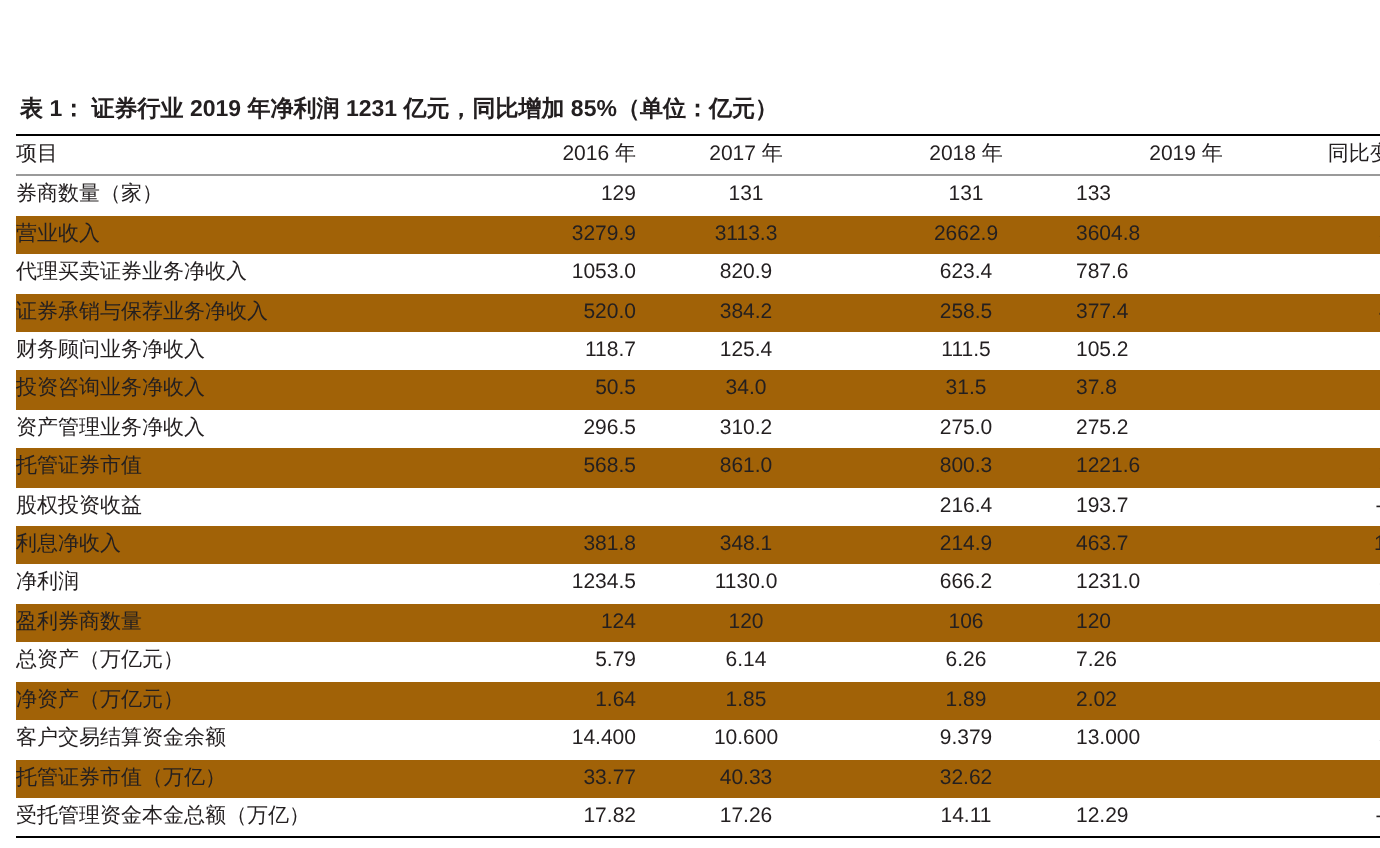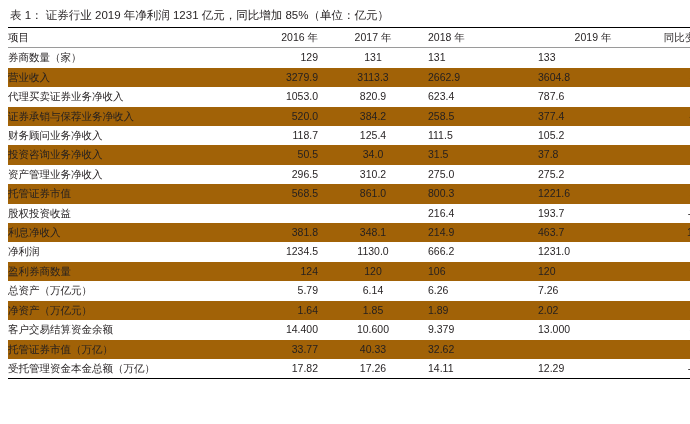--- a/index.html
+++ b/index.html
@@ -17,46 +17,47 @@
   }
   .wrap {
     width: 690px;
     height: 424px;
     box-sizing: border-box;
     padding: 6px 8px 0 8px;
     position: relative;
   }
   .caption {
     font-size: 11.5px;
-    font-weight: normal;
+    font-weight: bold;
     color: #231f20;
     letter-spacing: 0px;
     padding: 2px 0 5px 2px;
     line-height: 14px;
+    margin-top: 40px;
   }
   table.main {
     width: 674px;
     border-collapse: collapse;
     table-layout: fixed;
   }
   table.main th, table.main td {
     padding: 0;
     margin: 0;
     height: 19.4px;
     line-height: 19.4px;
     font-size: 10.5px;
     font-weight: normal;
     color: #231f20;
     overflow: hidden;
     white-space: nowrap;
   }
   .c0 { width: 200px; text-align: left; padding-left: 6px; }
   .c1 { width: 110px; text-align: right; }
   .c2 { width: 110px; text-align: center; }
-  .c3 { width: 110px; text-align: left; }
+  .c3 { width: 110px; text-align: center; }
   .c4 { width: 110px; }
   .c5 { width: 104px; text-align: center; }
 
   thead th {
     font-weight: bold;
     font-size: 10.5px;
     border-top: 1.2px solid #000000;
     border-bottom: 1px solid #9a9a9a;
     height: 21px;
     line-height: 21px;

